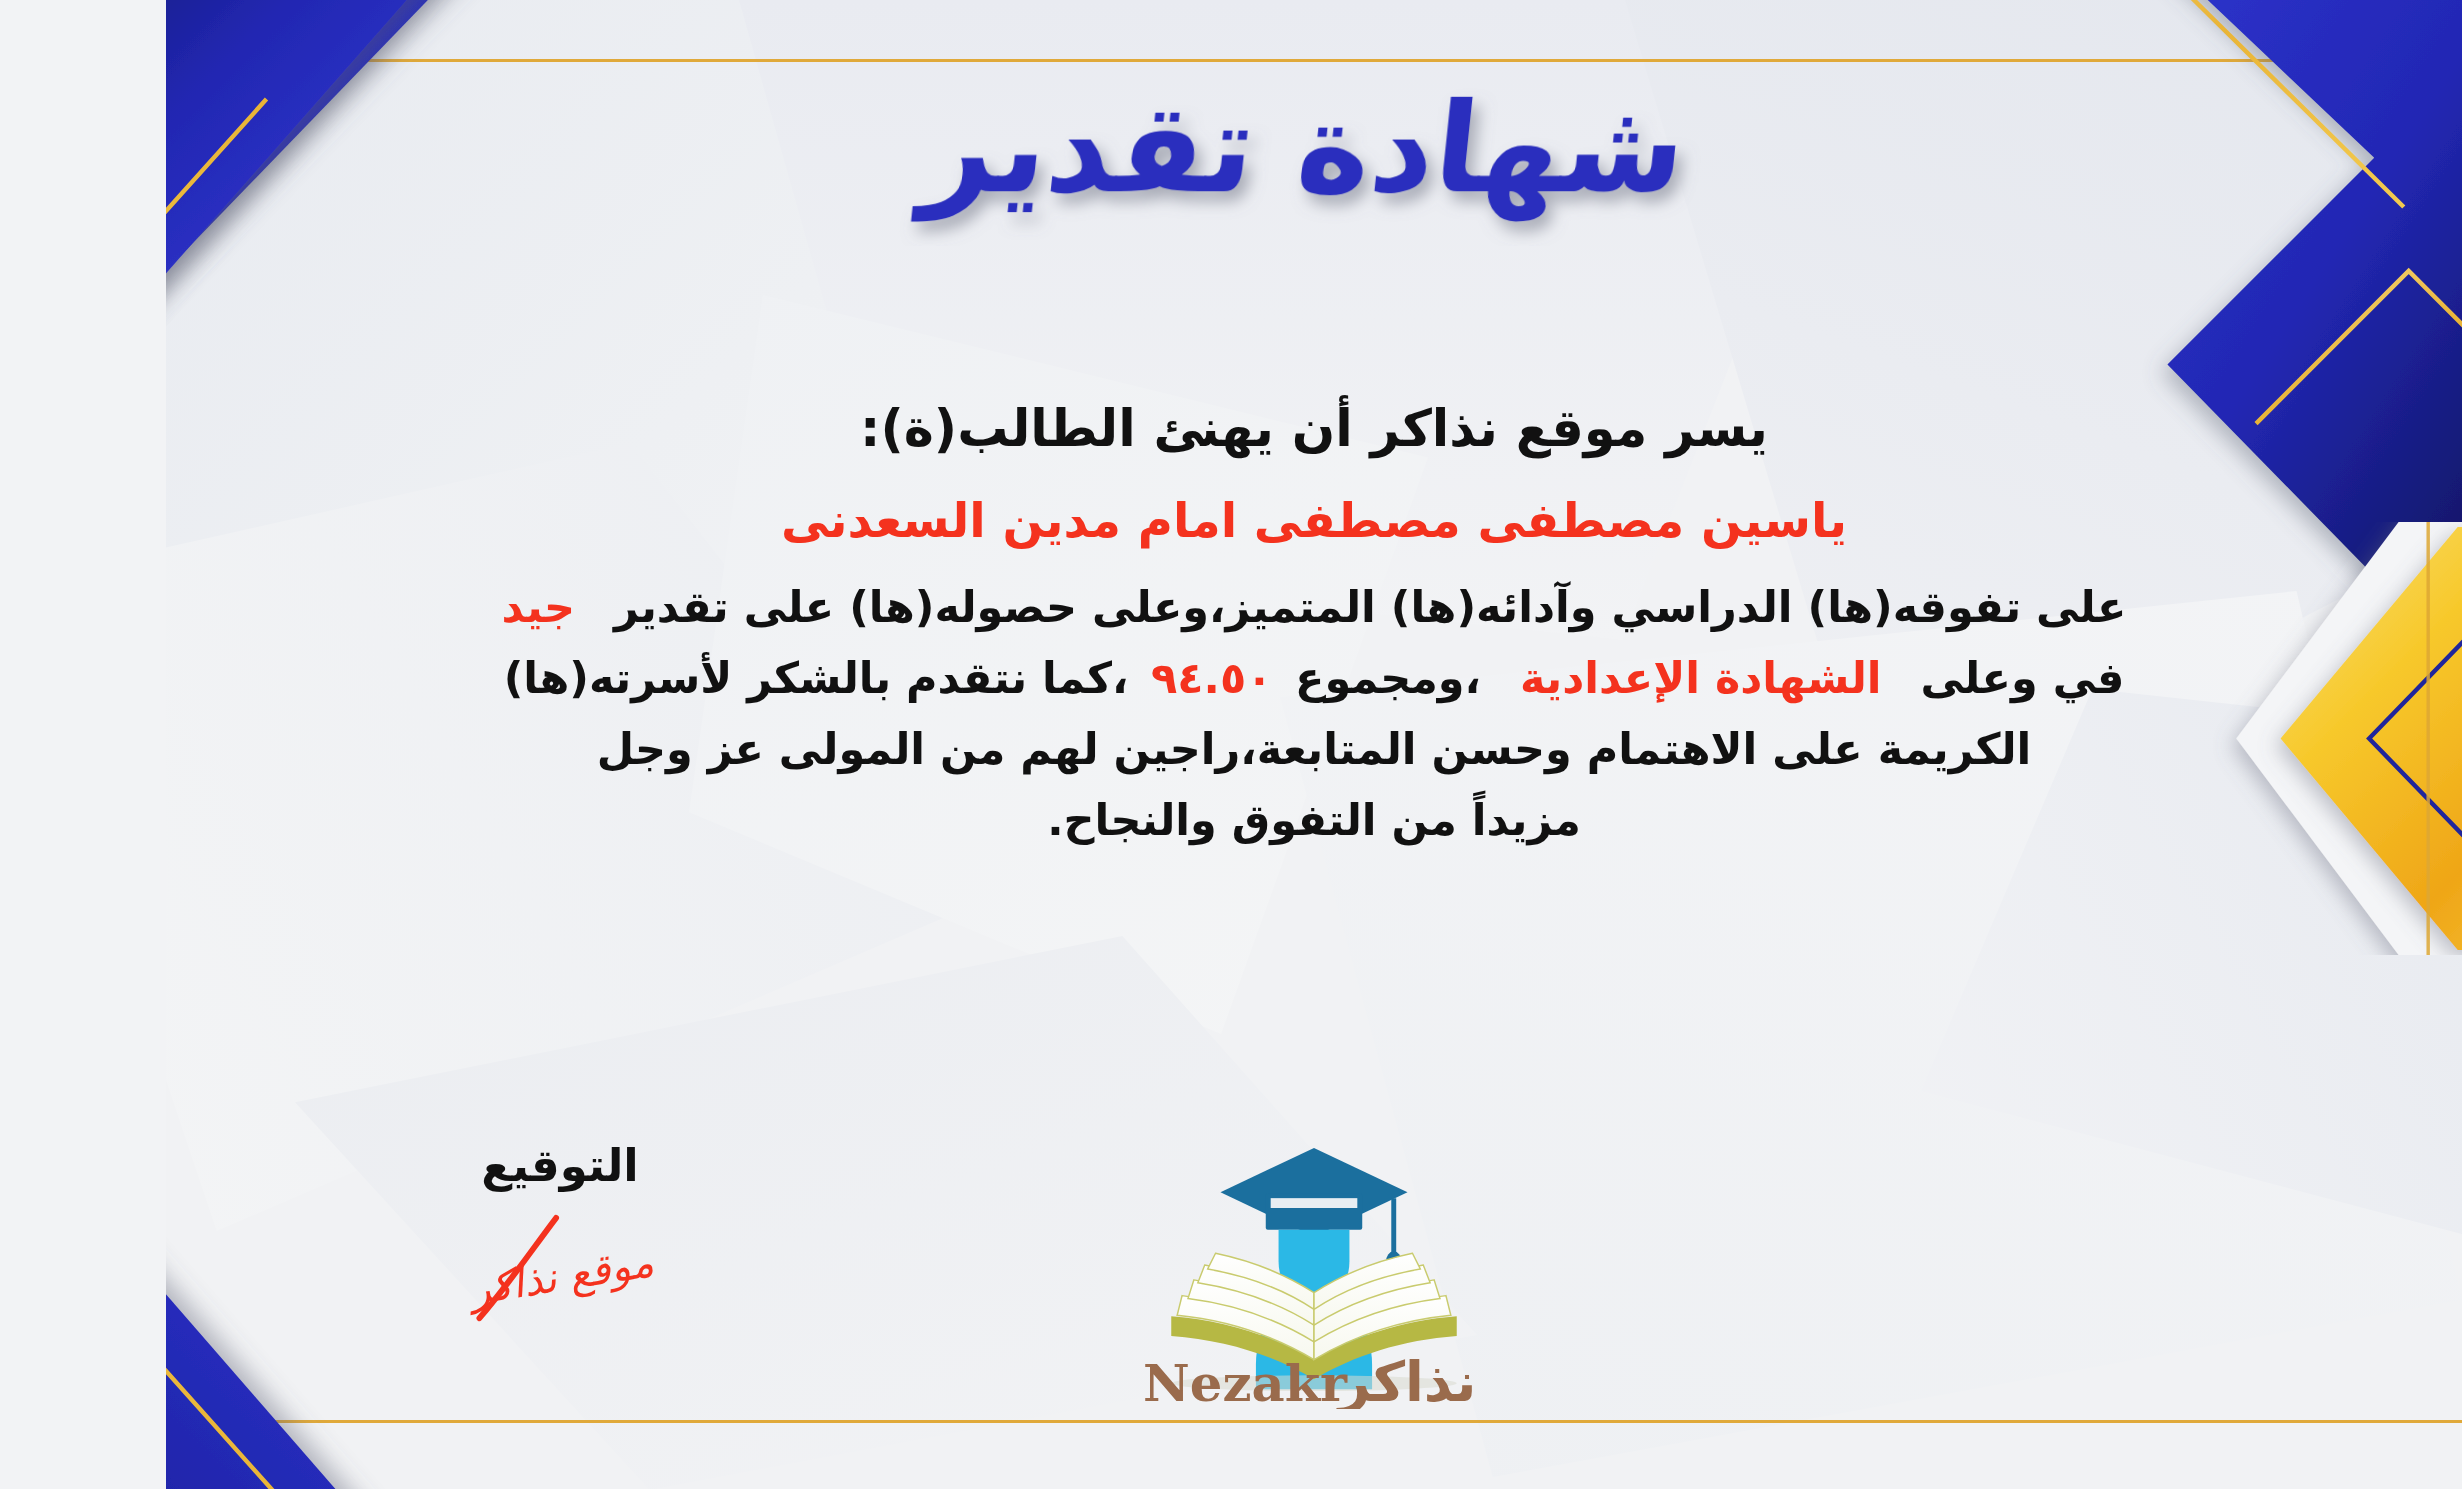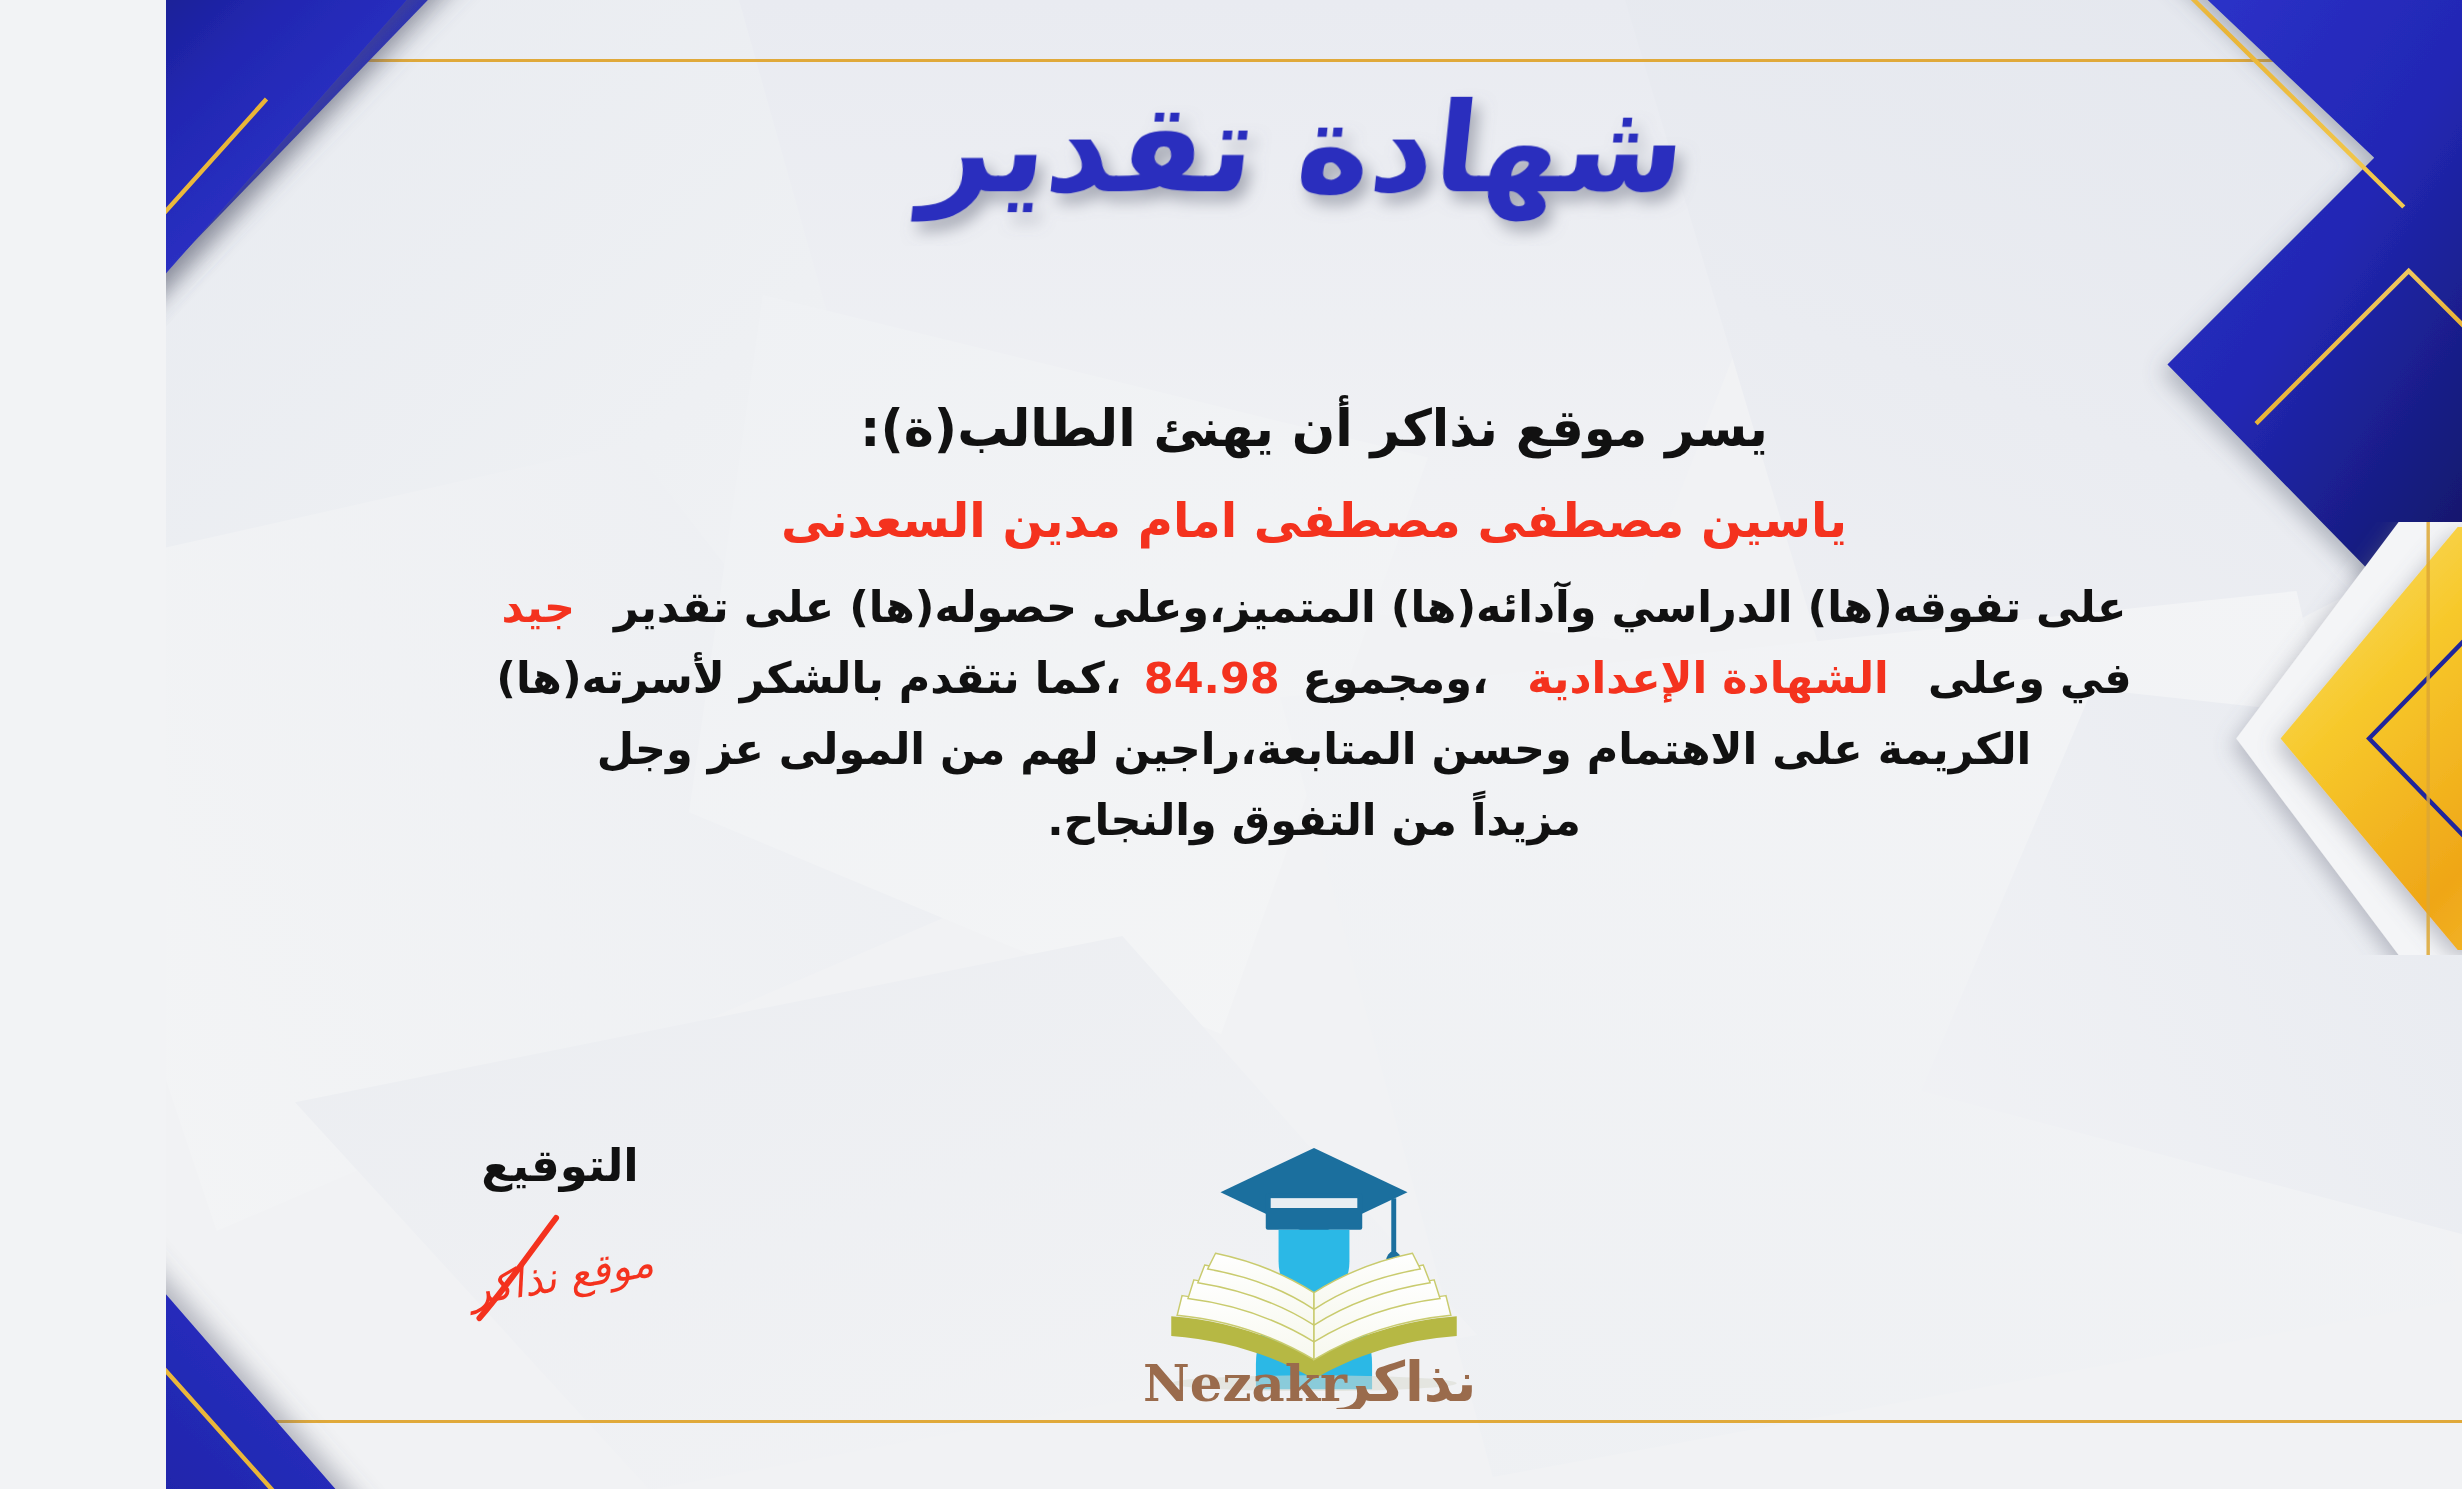--- a/index.html
+++ b/index.html
@@ -223,21 +223,21 @@
 
     <p class="line l-greet">يسر موقع نذاكر أن يهنئ الطالب(ة):</p>
 
     <p class="line l-name">ياسين مصطفى مصطفى امام مدين السعدنى</p>
 
     <p class="line l-para">
       <span>على تفوقه(ها) الدراسي وآدائه(ها) المتميز،وعلى حصوله(ها) على تقدير</span><span class="sp"></span><span class="hl">جيد</span>
     </p>
 
     <p class="line l-para">
-      <span>في وعلى</span><span class="sp"></span><span class="hl">الشهادة الإعدادية</span><span class="sp"></span><span>،ومجموع</span><span class="sp-sm"></span><span class="hl">84.98</span><span class="sp-sm"></span><span>،كما نتقدم بالشكر لأسرته(ها)</span>
+      <span>في وعلى</span><span class="sp"></span><span class="hl">الشهادة الإعدادية</span><span class="sp"></span><span>،ومجموع</span><span class="sp-sm"></span><span class="hl">٩٤.٥٠</span><span class="sp-sm"></span><span>،كما نتقدم بالشكر لأسرته(ها)</span>
     </p>
 
     <p class="line l-para">الكريمة على الاهتمام وحسن المتابعة،راجين لهم من المولى عز وجل</p>
 
     <p class="line l-para">مزيداً من التفوق والنجاح.</p>
   </div>
 
   <div class="sig">
     <div class="sig-label">التوقيع</div>
     <svg class="sig-mark" width="256" height="113" viewBox="0 0 520 230">

